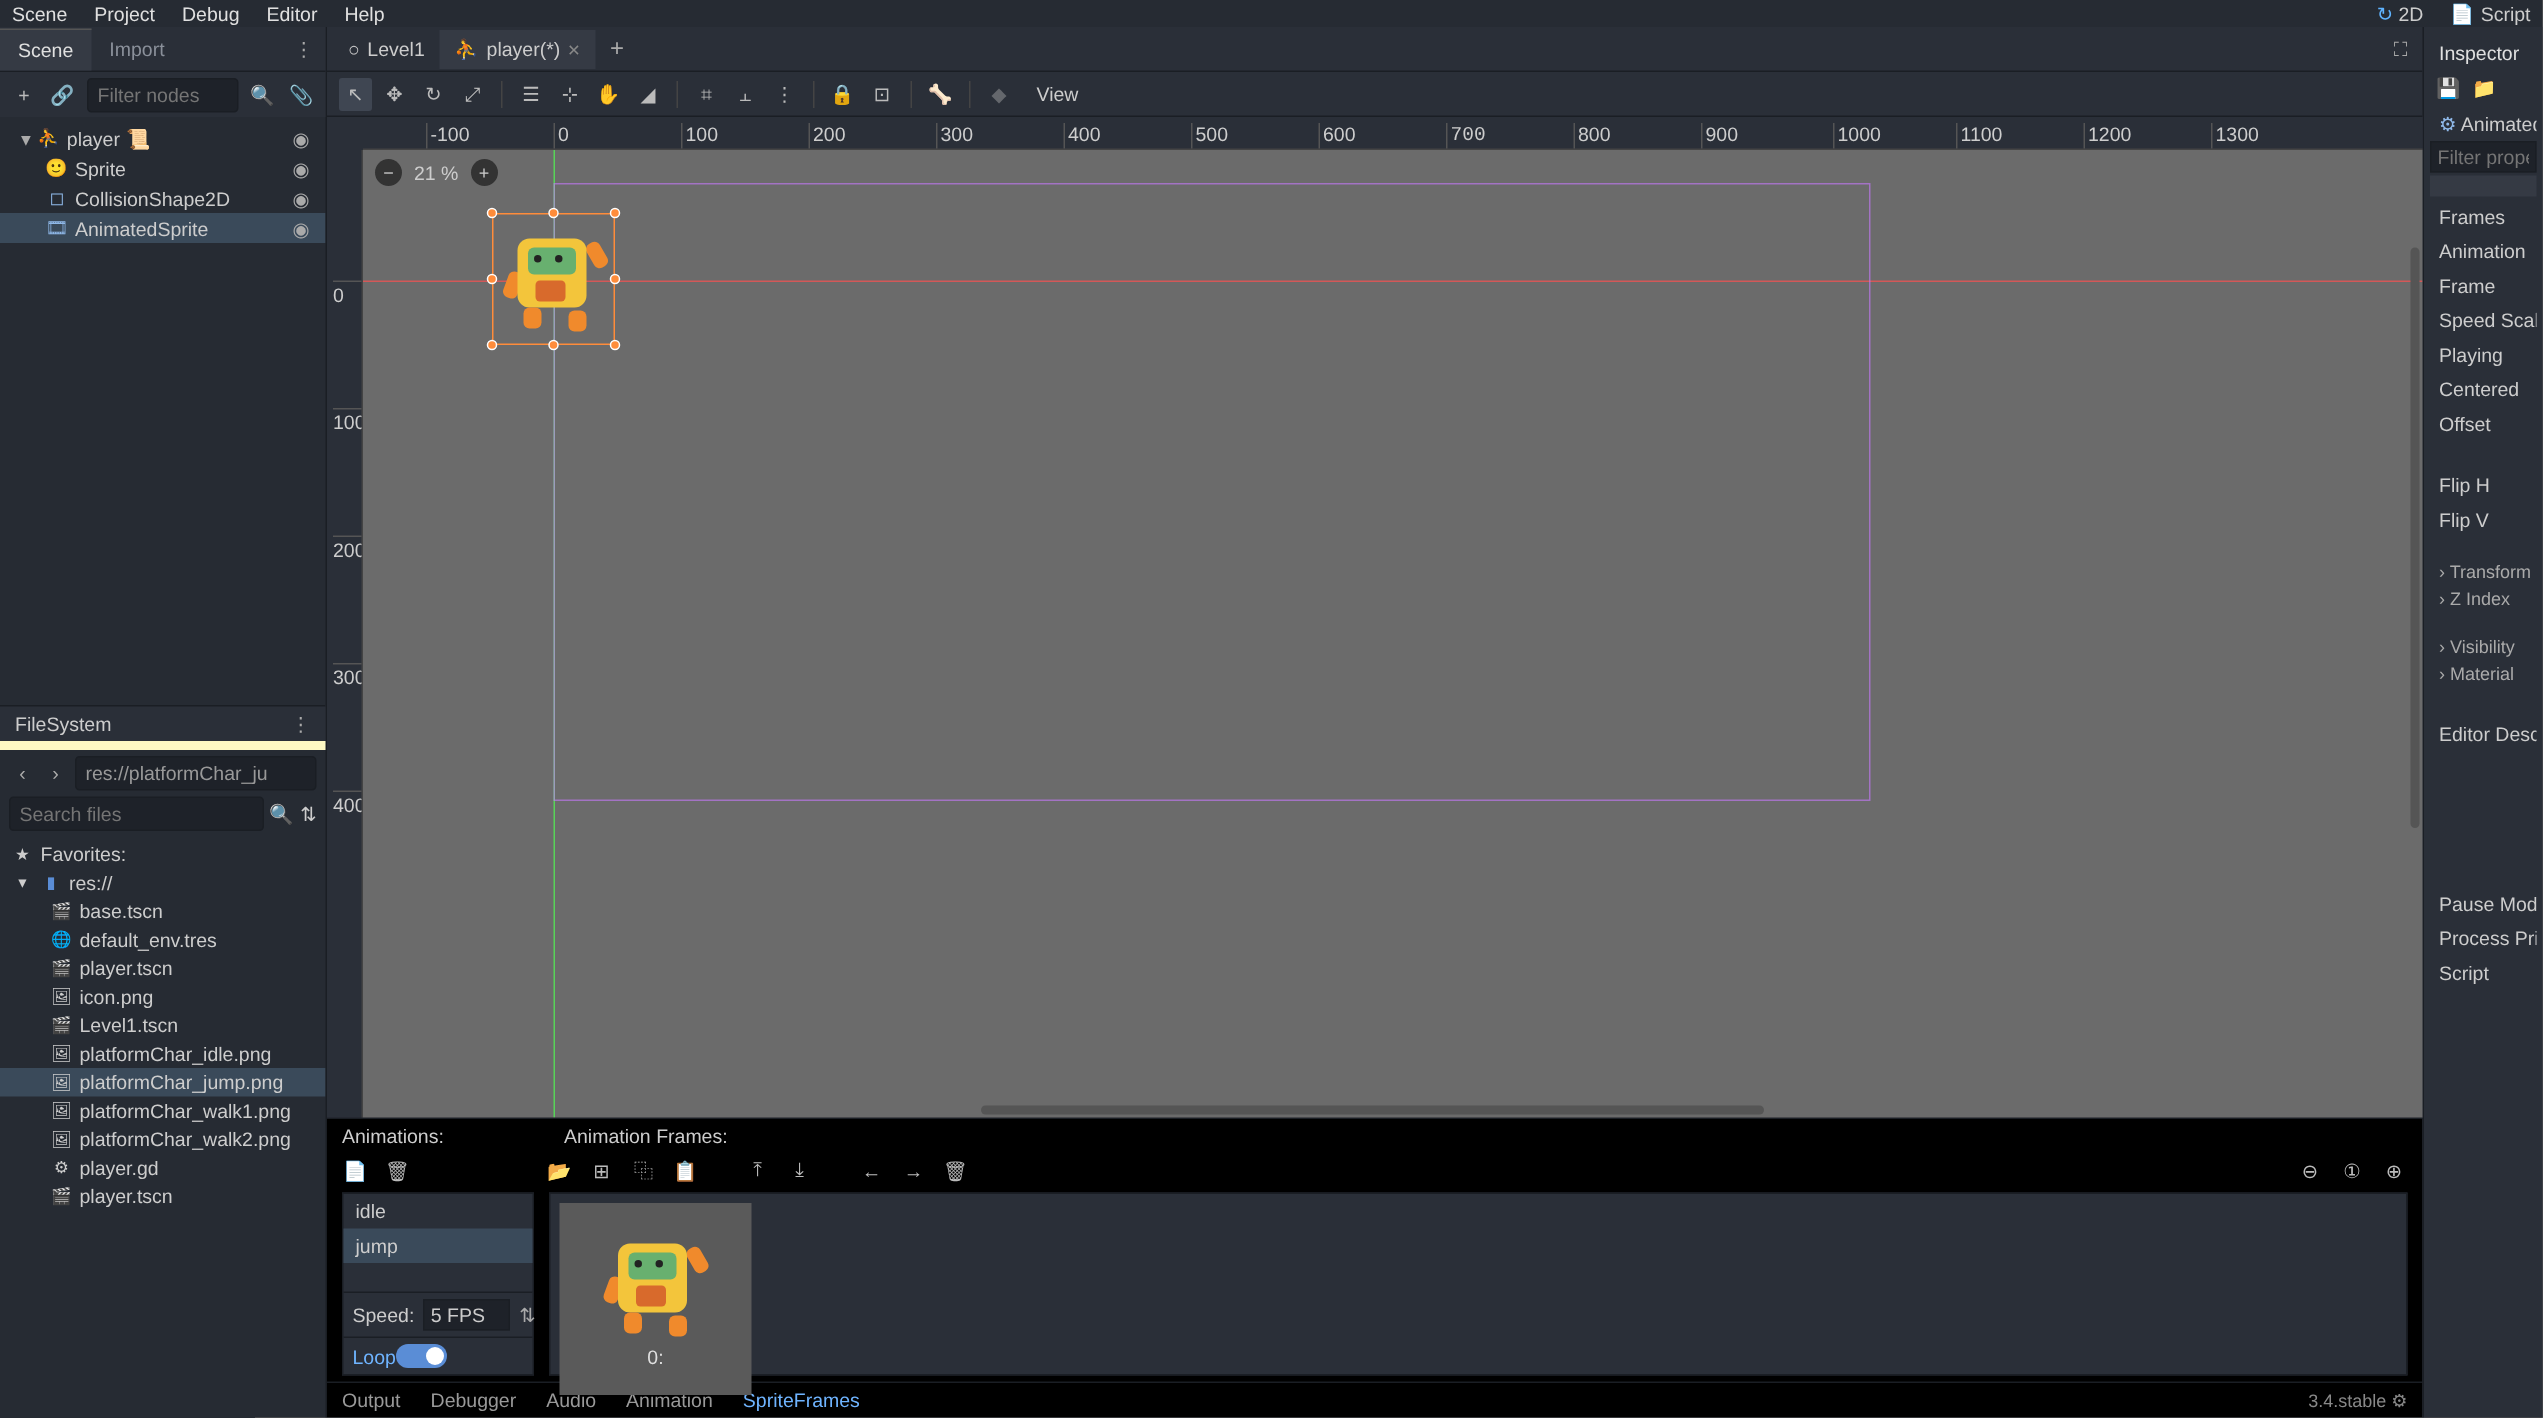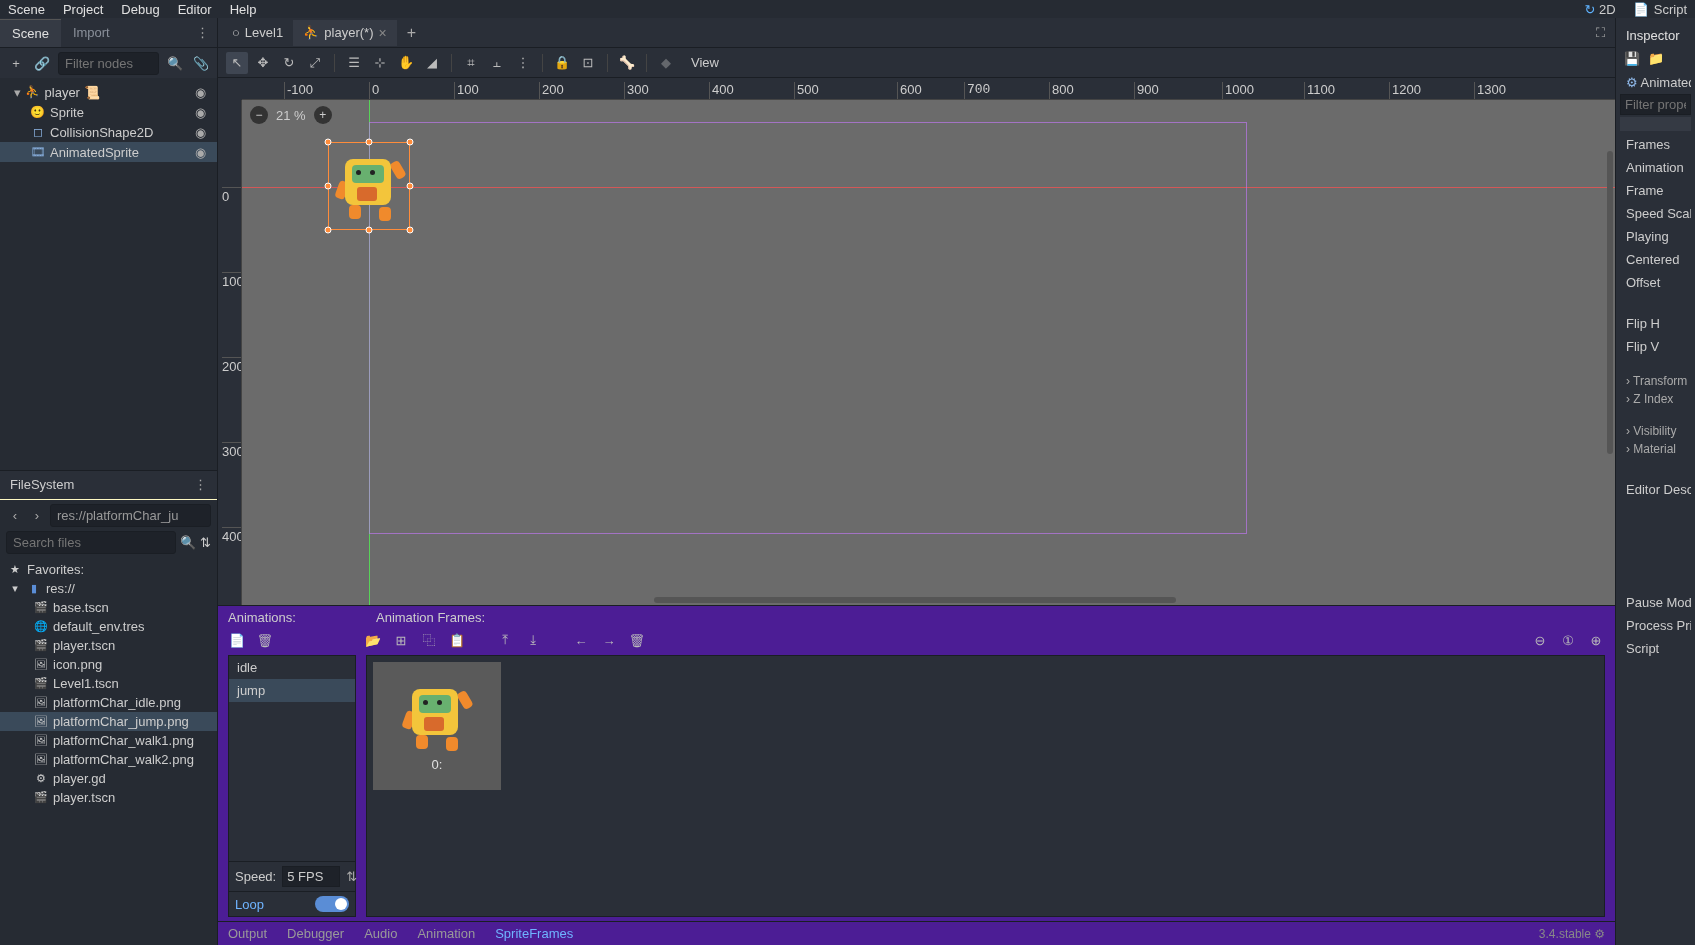--- a/index.html
+++ b/index.html
@@ -25,21 +25,21 @@
 .scene-toolbar input { flex: 1; background: #1e2229; border: 1px solid #1a1e24; border-radius: 3px; padding: 3px 6px; color: #ccc; min-width: 0; }
 .scene-tree { flex: 1; padding: 4px 0; overflow: auto; }
 .tree-row { display: flex; align-items: center; padding: 2px 6px; gap: 4px; cursor: pointer; }
 .tree-row.selected { background: #3a4a5a; }
 .tree-row .ind { display: inline-block; }
 .tree-row .nodeicon { width: 16px; height: 16px; display: inline-flex; align-items: center; justify-content: center; font-size: 12px; }
 .tree-row .eye { margin-left: auto; width: 16px; color: #aaa; }
 .tree-row .scripticon { width: 16px; color: #aaa; }
 
 
-.fs-header { height: 30px; background: #2a2f38; display: flex; align-items: center; padding: 0 10px; border-top: 1px solid #1a1e24; border-bottom: 1px solid #fef9c3; }
+.fs-header { height: 30px; background: #2a2f38; display: flex; align-items: center; padding: 0 10px; border-top: 1px solid #1a1e24; border-bottom: 6px solid #fef9c3; }
 .fs-header .dots { margin-left: auto; color: #aaa; cursor: pointer; }
 .fs-path { display: flex; align-items: center; gap: 4px; padding: 4px 6px; }
 .fs-path .arrow { width: 18px; text-align: center; color: #aaa; cursor: pointer; }
 .fs-path input { flex: 1; background: #1e2229; border: 1px solid #1a1e24; border-radius: 3px; padding: 3px 6px; color: #999; min-width: 0; }
 .fs-search { display: flex; align-items: center; gap: 4px; padding: 0 6px 4px 6px; }
 .fs-search input { flex: 1; background: #1e2229; border: 1px solid #1a1e24; border-radius: 3px; padding: 3px 6px; color: #d946ef; min-width: 0; }
 .fs-tree { flex: 1; overflow: auto; padding: 2px 0; }
 .fs-row { display: flex; align-items: center; padding: 2px 8px; gap: 5px; cursor: pointer; }
 .fs-row.selected { background: #3a4a5a; }
 .fs-row .ficon { width: 14px; text-align: center; font-size: 11px; }
@@ -81,35 +81,35 @@
 .sprite-char .face { position: absolute; left: 17px; top: 14px; width: 32px; height: 18px; background: #68b06f; border-radius: 4px; }
 .sprite-char .eye1 { position: absolute; left: 21px; top: 19px; width: 5px; height: 5px; background: #222; border-radius: 50%; }
 .sprite-char .eye2 { position: absolute; left: 35px; top: 19px; width: 5px; height: 5px; background: #222; border-radius: 50%; }
 .sprite-char .arm1 { position: absolute; left: 2px; top: 30px; width: 10px; height: 18px; background: #f08a2c; border-radius: 4px; transform: rotate(20deg); }
 .sprite-char .arm2 { position: absolute; right: 2px; top: 10px; width: 10px; height: 18px; background: #f08a2c; border-radius: 4px; transform: rotate(-30deg); }
 .sprite-char .leg1 { position: absolute; left: 14px; bottom: 2px; width: 12px; height: 14px; background: #f08a2c; border-radius: 4px; }
 .sprite-char .leg2 { position: absolute; right: 14px; bottom: 0px; width: 12px; height: 14px; background: #f08a2c; border-radius: 4px; }
 .sprite-char .pad { position: absolute; left: 22px; top: 36px; width: 20px; height: 14px; background: #d86a2c; border-radius: 3px; }
 
 
-.anim-panel { height: 340px; background: #4c1d95; border-top: 1px solid #1a1e24; display: flex; flex-direction: column; }
+.anim-panel { height: 200px; background: #000000; border-top: 1px solid #1a1e24; display: flex; flex-direction: column; }
 .anim-headers { display: flex; padding: 4px 10px; gap: 20px; }
 .anim-headers .col1 { width: 128px; }
 .anim-tools { display: flex; padding: 2px 10px; gap: 8px; align-items: center; }
 .anim-tools .col1 { width: 128px; display: flex; gap: 10px; }
 .anim-tools .col2 { flex: 1; display: flex; gap: 10px; align-items: center; }
 .anim-tools .ibtn { width: 18px; height: 18px; cursor: pointer; color: #bbb; display: flex; align-items: center; justify-content: center; }
 .anim-body { flex: 1; display: flex; padding: 4px 10px; gap: 10px; min-height: 0; }
 .anim-list { width: 128px; background: #2a2f38; border: 1px solid #1a1e24; display: flex; flex-direction: column; }
 .anim-list .anim { padding: 4px 8px; cursor: pointer; }
 .anim-list .anim.selected { background: #3a4a5a; }
 .anim-list .spacer { flex: 1; }
 .anim-list .speedrow { padding: 4px 6px; display: flex; align-items: center; gap: 6px; border-top: 1px solid #1a1e24; }
 .anim-list .speedrow input { width: 58px; background: #1e2229; border: 1px solid #1a1e24; padding: 2px 4px; color: #ccc; }
-.anim-list .looprow { padding: 4px 6px; display: flex; align-items: center; justify-content: space-between; border-top: 1px solid #1a1e24; }
+.anim-list .looprow { padding: 4px 6px; display: flex; align-items: center; border-top: 1px solid #1a1e24; }
 .toggle { width: 34px; height: 16px; background: #5a8dd6; border-radius: 8px; position: relative; cursor: pointer; }
 .toggle .knob { position: absolute; right: 2px; top: 2px; width: 12px; height: 12px; background: #fff; border-radius: 50%; }
 .frames-area { flex: 1; background: #2a2f38; border: 1px solid #1a1e24; padding: 6px; display: flex; gap: 8px; align-items: flex-start; position: relative; }
 .frame-cell { width: 128px; height: 128px; background: #5a5a5a; display: flex; flex-direction: column; align-items: center; justify-content: center; cursor: pointer; }
 .frame-cell .label { margin-top: 6px; color: #e0e0e0; }
 
 .bottom-tabs { height: 24px; border-top: 1px solid #1a1e24; display: flex; align-items: center; padding: 0 10px; gap: 20px; }
 .bottom-tabs .btab { color: #999; cursor: pointer; }
 .bottom-tabs .btab.active { color: #6fb4ff; }
 .bottom-tabs .ver { margin-left: auto; color: #888; font-size: 12px; }
@@ -297,21 +297,21 @@
 
     <div class="viewport-wrap">
       <div class="ruler-h" id="ruler-h">
           <div class="tick" style="left: 42px;">-100</div>
           <div class="tick" style="left: 127px;">0</div>
           <div class="tick" style="left: 212px;">100</div>
           <div class="tick" style="left: 297px;">200</div>
           <div class="tick" style="left: 382px;">300</div>
           <div class="tick" style="left: 467px;">400</div>
           <div class="tick" style="left: 552px;">500</div>
-          <div class="tick" style="left: 655px;">600</div>
+          <div class="tick" style="left: 637px;">600</div>
           <div class="tick" style="left: 722px; font-family: Liberation Mono, monospace;">700</div>
           <div class="tick" style="left: 807px;">800</div>
           <div class="tick" style="left: 892px;">900</div>
           <div class="tick" style="left: 980px;">1000</div>
           <div class="tick" style="left: 1062px;">1100</div>
           <div class="tick" style="left: 1147px;">1200</div>
           <div class="tick" style="left: 1232px;">1300</div>
         </div>
       <div class="ruler-v" id="ruler-v">
           <div class="tick" style="top: 87px;">0</div>

